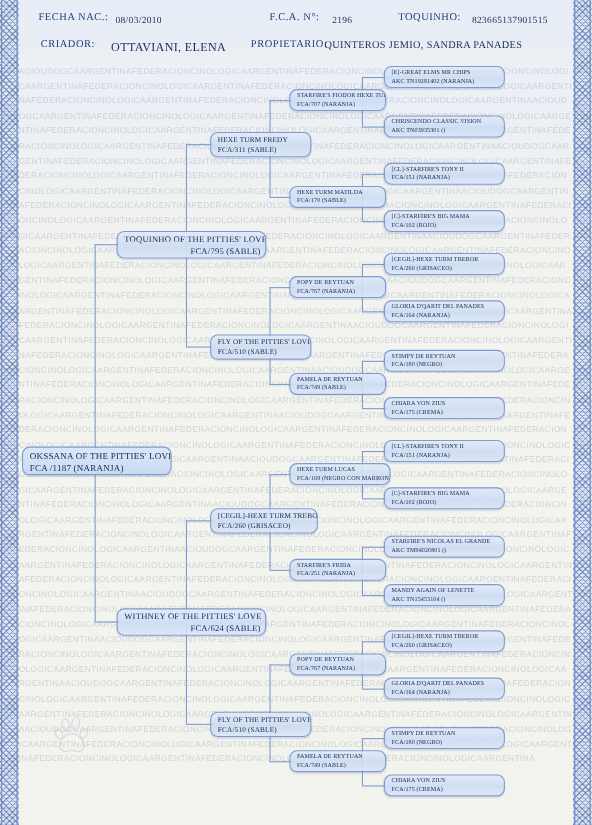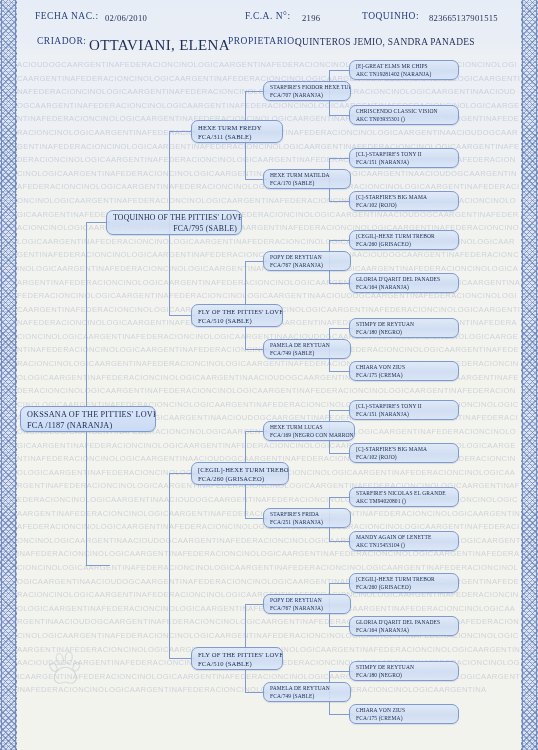--- a/index.html
+++ b/index.html
@@ -108,31 +108,31 @@
 <div id="page">
 
   <div class="border-band left"></div>
   <div class="border-band right"></div>
 
   <div class="microtext" id="microtext">ACIOUDOGCAARGENTINAFEDERACIONCINOLOGICAARGENTINAFEDERACIONCINOLOGICAARGENTINAFEDERACIONCINOLOGICAARGENTINAFEDERACIONCINOLOGICAARGENTINAFEDERACIONCINOLOGICAARGENTINAFEDERACIONCINOLOGICAARGENTINAFEDERACIONCINOLOGICAARGENTINAFEDERACIONCINOLOGICAARGENTINAFEDERACIONCINOLOGICAARGENTINAACIOUDOGCAARGENTINAFEDERACIONCINOLOGICAARGENTINAFEDERACIONCINOLOGICAARGENTINAFEDERACIONCINOLOGICAARGENTINAFEDERACIONCINOLOGICAARGENTINAFEDERACIONCINOLOGICAARGENTINAFEDERACIONCINOLOGICAARGENTINAFEDERACIONCINOLOGICAARGENTINAFEDERACIONCINOLOGICAARGENTINAFEDERACIONCINOLOGICAARGENTINAACIOUDOGCAARGENTINAFEDERACIONCINOLOGICAARGENTINAFEDERACIONCINOLOGICAARGENTINAFEDERACIONCINOLOGICAARGENTINAFEDERACIONCINOLOGICAARGENTINAFEDERACIONCINOLOGICAARGENTINAFEDERACIONCINOLOGICAARGENTINAFEDERACIONCINOLOGICAARGENTINAFEDERACIONCINOLOGICAARGENTINAFEDERACIONCINOLOGICAARGENTINAACIOUDOGCAARGENTINAFEDERACIONCINOLOGICAARGENTINAFEDERACIONCINOLOGICAARGENTINAFEDERACIONCINOLOGICAARGENTINAFEDERACIONCINOLOGICAARGENTINAFEDERACIONCINOLOGICAARGENTINAFEDERACIONCINOLOGICAARGENTINAFEDERACIONCINOLOGICAARGENTINAFEDERACIONCINOLOGICAARGENTINAFEDERACIONCINOLOGICAARGENTINAACIOUDOGCAARGENTINAFEDERACIONCINOLOGICAARGENTINAFEDERACIONCINOLOGICAARGENTINAFEDERACIONCINOLOGICAARGENTINAFEDERACIONCINOLOGICAARGENTINAFEDERACIONCINOLOGICAARGENTINAFEDERACIONCINOLOGICAARGENTINAFEDERACIONCINOLOGICAARGENTINAFEDERACIONCINOLOGICAARGENTINAFEDERACIONCINOLOGICAARGENTINAACIOUDOGCAARGENTINAFEDERACIONCINOLOGICAARGENTINAFEDERACIONCINOLOGICAARGENTINAFEDERACIONCINOLOGICAARGENTINAFEDERACIONCINOLOGICAARGENTINAFEDERACIONCINOLOGICAARGENTINAFEDERACIONCINOLOGICAARGENTINAFEDERACIONCINOLOGICAARGENTINAFEDERACIONCINOLOGICAARGENTINAFEDERACIONCINOLOGICAARGENTINAACIOUDOGCAARGENTINAFEDERACIONCINOLOGICAARGENTINAFEDERACIONCINOLOGICAARGENTINAFEDERACIONCINOLOGICAARGENTINAFEDERACIONCINOLOGICAARGENTINAFEDERACIONCINOLOGICAARGENTINAFEDERACIONCINOLOGICAARGENTINAFEDERACIONCINOLOGICAARGENTINAFEDERACIONCINOLOGICAARGENTINAFEDERACIONCINOLOGICAARGENTINAACIOUDOGCAARGENTINAFEDERACIONCINOLOGICAARGENTINAFEDERACIONCINOLOGICAARGENTINAFEDERACIONCINOLOGICAARGENTINAFEDERACIONCINOLOGICAARGENTINAFEDERACIONCINOLOGICAARGENTINAFEDERACIONCINOLOGICAARGENTINAFEDERACIONCINOLOGICAARGENTINAFEDERACIONCINOLOGICAARGENTINAFEDERACIONCINOLOGICAARGENTINAACIOUDOGCAARGENTINAFEDERACIONCINOLOGICAARGENTINAFEDERACIONCINOLOGICAARGENTINAFEDERACIONCINOLOGICAARGENTINAFEDERACIONCINOLOGICAARGENTINAFEDERACIONCINOLOGICAARGENTINAFEDERACIONCINOLOGICAARGENTINAFEDERACIONCINOLOGICAARGENTINAFEDERACIONCINOLOGICAARGENTINAFEDERACIONCINOLOGICAARGENTINAACIOUDOGCAARGENTINAFEDERACIONCINOLOGICAARGENTINAFEDERACIONCINOLOGICAARGENTINAFEDERACIONCINOLOGICAARGENTINAFEDERACIONCINOLOGICAARGENTINAFEDERACIONCINOLOGICAARGENTINAFEDERACIONCINOLOGICAARGENTINAFEDERACIONCINOLOGICAARGENTINAFEDERACIONCINOLOGICAARGENTINAFEDERACIONCINOLOGICAARGENTINAACIOUDOGCAARGENTINAFEDERACIONCINOLOGICAARGENTINAFEDERACIONCINOLOGICAARGENTINAFEDERACIONCINOLOGICAARGENTINAFEDERACIONCINOLOGICAARGENTINAFEDERACIONCINOLOGICAARGENTINAFEDERACIONCINOLOGICAARGENTINAFEDERACIONCINOLOGICAARGENTINAFEDERACIONCINOLOGICAARGENTINAFEDERACIONCINOLOGICAARGENTINAACIOUDOGCAARGENTINAFEDERACIONCINOLOGICAARGENTINAFEDERACIONCINOLOGICAARGENTINAFEDERACIONCINOLOGICAARGENTINAFEDERACIONCINOLOGICAARGENTINAFEDERACIONCINOLOGICAARGENTINAFEDERACIONCINOLOGICAARGENTINAFEDERACIONCINOLOGICAARGENTINAFEDERACIONCINOLOGICAARGENTINAFEDERACIONCINOLOGICAARGENTINAACIOUDOGCAARGENTINAFEDERACIONCINOLOGICAARGENTINAFEDERACIONCINOLOGICAARGENTINAFEDERACIONCINOLOGICAARGENTINAFEDERACIONCINOLOGICAARGENTINAFEDERACIONCINOLOGICAARGENTINAFEDERACIONCINOLOGICAARGENTINAFEDERACIONCINOLOGICAARGENTINAFEDERACIONCINOLOGICAARGENTINAFEDERACIONCINOLOGICAARGENTINAACIOUDOGCAARGENTINAFEDERACIONCINOLOGICAARGENTINAFEDERACIONCINOLOGICAARGENTINAFEDERACIONCINOLOGICAARGENTINAFEDERACIONCINOLOGICAARGENTINAFEDERACIONCINOLOGICAARGENTINAFEDERACIONCINOLOGICAARGENTINAFEDERACIONCINOLOGICAARGENTINAFEDERACIONCINOLOGICAARGENTINAFEDERACIONCINOLOGICAARGENTINAACIOUDOGCAARGENTINAFEDERACIONCINOLOGICAARGENTINAFEDERACIONCINOLOGICAARGENTINAFEDERACIONCINOLOGICAARGENTINAFEDERACIONCINOLOGICAARGENTINAFEDERACIONCINOLOGICAARGENTINAFEDERACIONCINOLOGICAARGENTINAFEDERACIONCINOLOGICAARGENTINAFEDERACIONCINOLOGICAARGENTINAFEDERACIONCINOLOGICAARGENTINAACIOUDOGCAARGENTINAFEDERACIONCINOLOGICAARGENTINAFEDERACIONCINOLOGICAARGENTINAFEDERACIONCINOLOGICAARGENTINAFEDERACIONCINOLOGICAARGENTINAFEDERACIONCINOLOGICAARGENTINAFEDERACIONCINOLOGICAARGENTINAFEDERACIONCINOLOGICAARGENTINAFEDERACIONCINOLOGICAARGENTINAFEDERACIONCINOLOGICAARGENTINA</div>
 
   <div class="header">
     <div class="hrow r1">
       <span class="hlabel" style="left:18px;top:3px;">FECHA NAC.:</span>
-      <span class="hval" style="left:88px;top:5px;">02/06/2010</span>
+      <span class="hval" style="left:88px;top:5px;">08/03/2010</span>
 
       <span class="hlabel" style="left:228px;top:3px;">F.C.A. N°:</span>
       <span class="hval" style="left:285px;top:5px;">2196</span>
 
       <span class="hlabel" style="left:345px;top:3px;">TOQUINHO:</span>
       <span class="hval" style="left:412px;top:5px;">823665137901515</span>
     </div>
     <div class="hrow r2">
       <span class="hlabel" style="left:20px;top:3px;">CRIADOR:</span>
-      <span class="hval" style="left:72px;top:4px;font-size:15px;">OTTAVIANI, ELENA</span>
+      <span class="hval" style="left:84px;top:4px;font-size:11px;">OTTAVIANI, ELENA</span>
 
       <span class="hlabel" style="left:211px;top:3px;">PROPIETARIO:</span>
       <span class="hval" style="left:278px;top:4px;font-size:9.4px;">QUINTEROS JEMIO, SANDRA PANADES</span>
     </div>
   </div>
 
   <div class="tree">
 
     <div class="ln v" style="left:69px;top:164px;height:343px;"></div>
     <div class="ln h" style="left:69px;top:164px;width:24px;"></div>
@@ -196,20 +196,24 @@
     <div class="ln h" style="left:312px;top:656px;width:24px;"></div>
 
     <div class="node gen0" style="left:3px;top:348px;width:136px;height:26px;">
       <span class="n1">OKSSANA OF THE PITTIES' LOVE</span>
       <span class="n2">FCA /1187 (NARANJA)</span>
     </div>
 
     <div class="node gen1" style="left:89px;top:152px;width:136px;height:25px;">
       <span class="n1">TOQUINHO OF THE PITTIES' LOVE</span>
       <span class="n2">FCA/795 (SABLE)</span>
+    </div>
+    <div class="node gen1" style="left:89px;top:495px;width:136px;height:25px;">
+      <span class="n1">WITHNEY OF THE PITTIES' LOVE</span>
+      <span class="n2">FCA/624 (SABLE)</span>
     </div>
 
     <div class="node gen2" style="left:174px;top:62px;width:92px;height:23px;">
       <span class="n1">HEXE TURM FREDY</span>
       <span class="n2">FCA/311 (SABLE)</span>
     </div>
     <div class="node gen2" style="left:174px;top:246px;width:92px;height:23px;">
       <span class="n1">FLY OF THE PITTIES' LOVE</span>
       <span class="n2">FCA/510 (SABLE)</span>
     </div>

